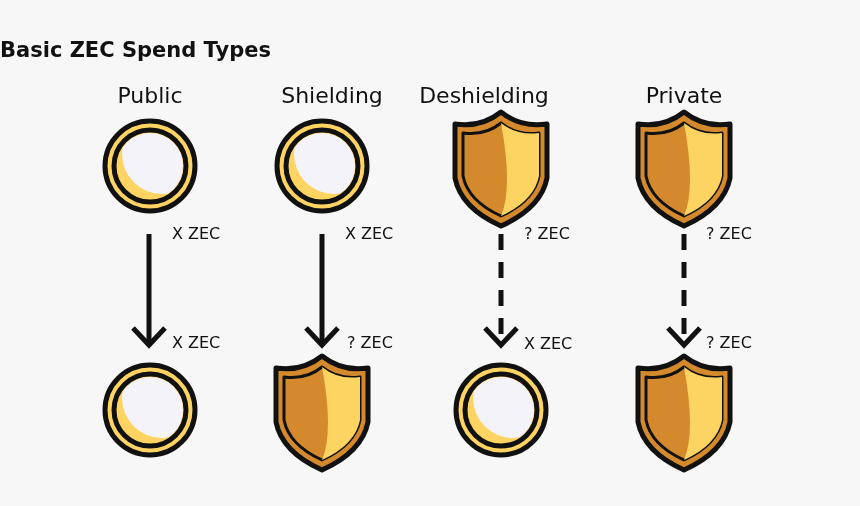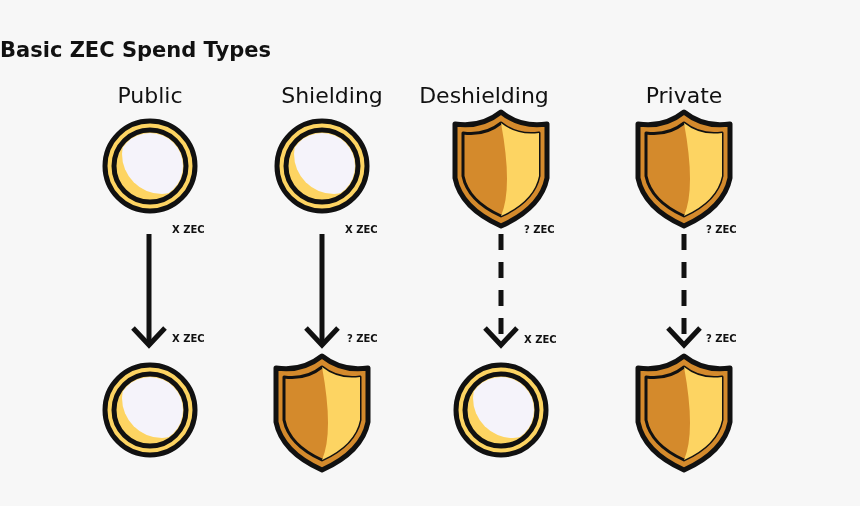--- a/index.html
+++ b/index.html
@@ -1,19 +1,19 @@
 <!DOCTYPE html>
 <html><head>
 <meta charset="utf-8">
 <style>
   html,body{margin:0;padding:0;}
   body{width:860px;height:506px;background:#f7f7f7;position:relative;overflow:hidden;font-family:"DejaVu Sans",sans-serif;color:#111;}
   .title{position:absolute;left:0;width:860px;top:38px;font-weight:bold;font-size:21px;}
   .col-h{position:absolute;top:83px;font-weight:normal;font-size:22px;text-align:center;width:160px;}
-  .lbl{position:absolute;font-weight:bold;font-size:10px;white-space:nowrap;}
+  .lbl{position:absolute;font-weight:normal;font-size:16px;white-space:nowrap;}
   svg{position:absolute;overflow:visible;}
 </style>
 </head>
 <body>
 
 <div class="title">Basic ZEC Spend Types</div>
 
 <div class="col-h" style="left:70px">Public</div>
 <div class="col-h" style="left:252px">Shielding</div>
 <div class="col-h" style="left:404px">Deshielding</div>

